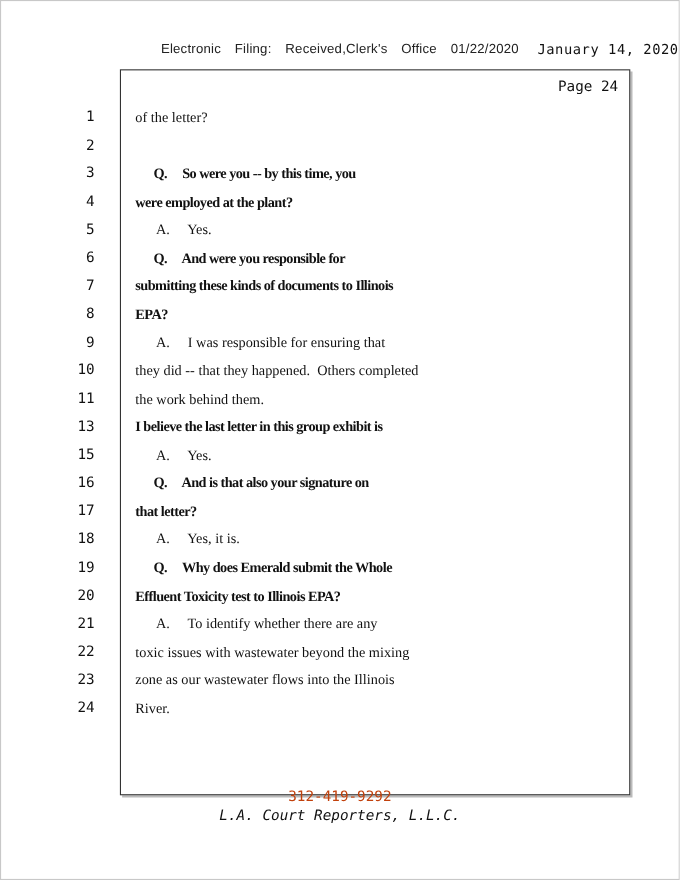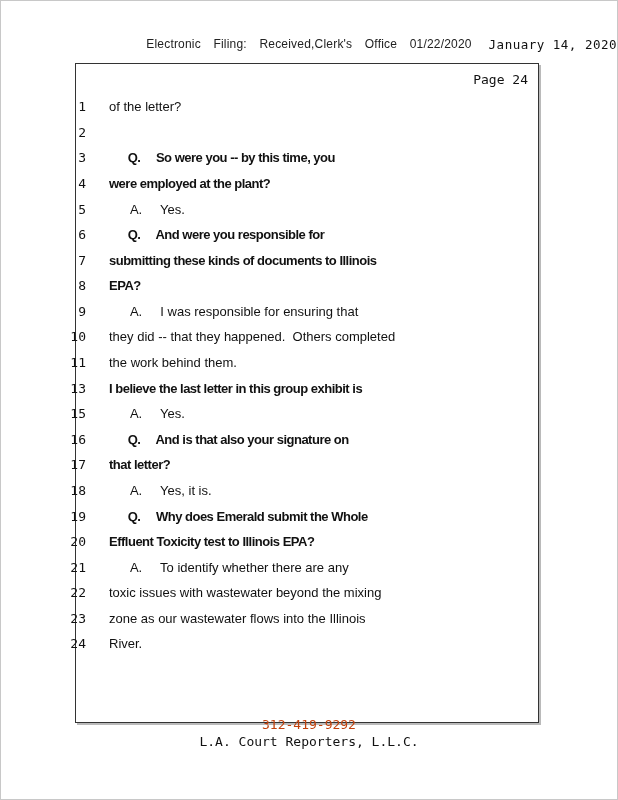--- a/index.html
+++ b/index.html
@@ -35,21 +35,21 @@
     left: 0;
     width: 100%;
     text-align: right;
     font-family: "DejaVu Sans Mono", "Liberation Mono", monospace;
     font-size: 12.5px;
     color: #111111;
     letter-spacing: 0.5px;
   }
   .transcript-box {
     position: absolute;
-    left: 74px;
+    left: 108px;
     top: 62px;
     width: 464px;
     height: 660px;
     box-sizing: border-box;
     border: 1px solid #333333;
     box-shadow: 2px 2px 0 rgba(130,130,130,0.55);
     background: #ffffff;
   }
   .page-label {
     position: absolute;
@@ -71,39 +71,40 @@
     height: 25.58px;
   }
   .line-num {
     flex: 0 0 85px;
     text-align: right;
     font-family: "DejaVu Sans Mono", "Liberation Mono", monospace;
     font-size: 13px;
     color: #111111;
   }
   .line-text {
-    margin-left: 23px;
-    font-family: Liberation Sans, sans-serif;
+    margin-left: 37px;
+    font-family: Liberation Serif, serif;
     font-size: 13px;
     color: #111111;
     white-space: pre;
   }
   .line-text.bold {
     font-weight: bold;
     letter-spacing: -0.5px;
   }
   .footer-company {
     position: absolute;
     top: 733px;
     left: 0;
     width: 100%;
     text-align: center;
     font-family: "DejaVu Sans Mono", "Liberation Mono", monospace;
     font-size: 13px;
     color: #111111;
+    font-style: italic;
   }
   .footer-phone {
     position: absolute;
     top: 716px;
     left: 0;
     width: 100%;
     text-align: center;
     font-family: "DejaVu Sans Mono", "Liberation Mono", monospace;
     font-size: 13px;
     color: #c2410c;

